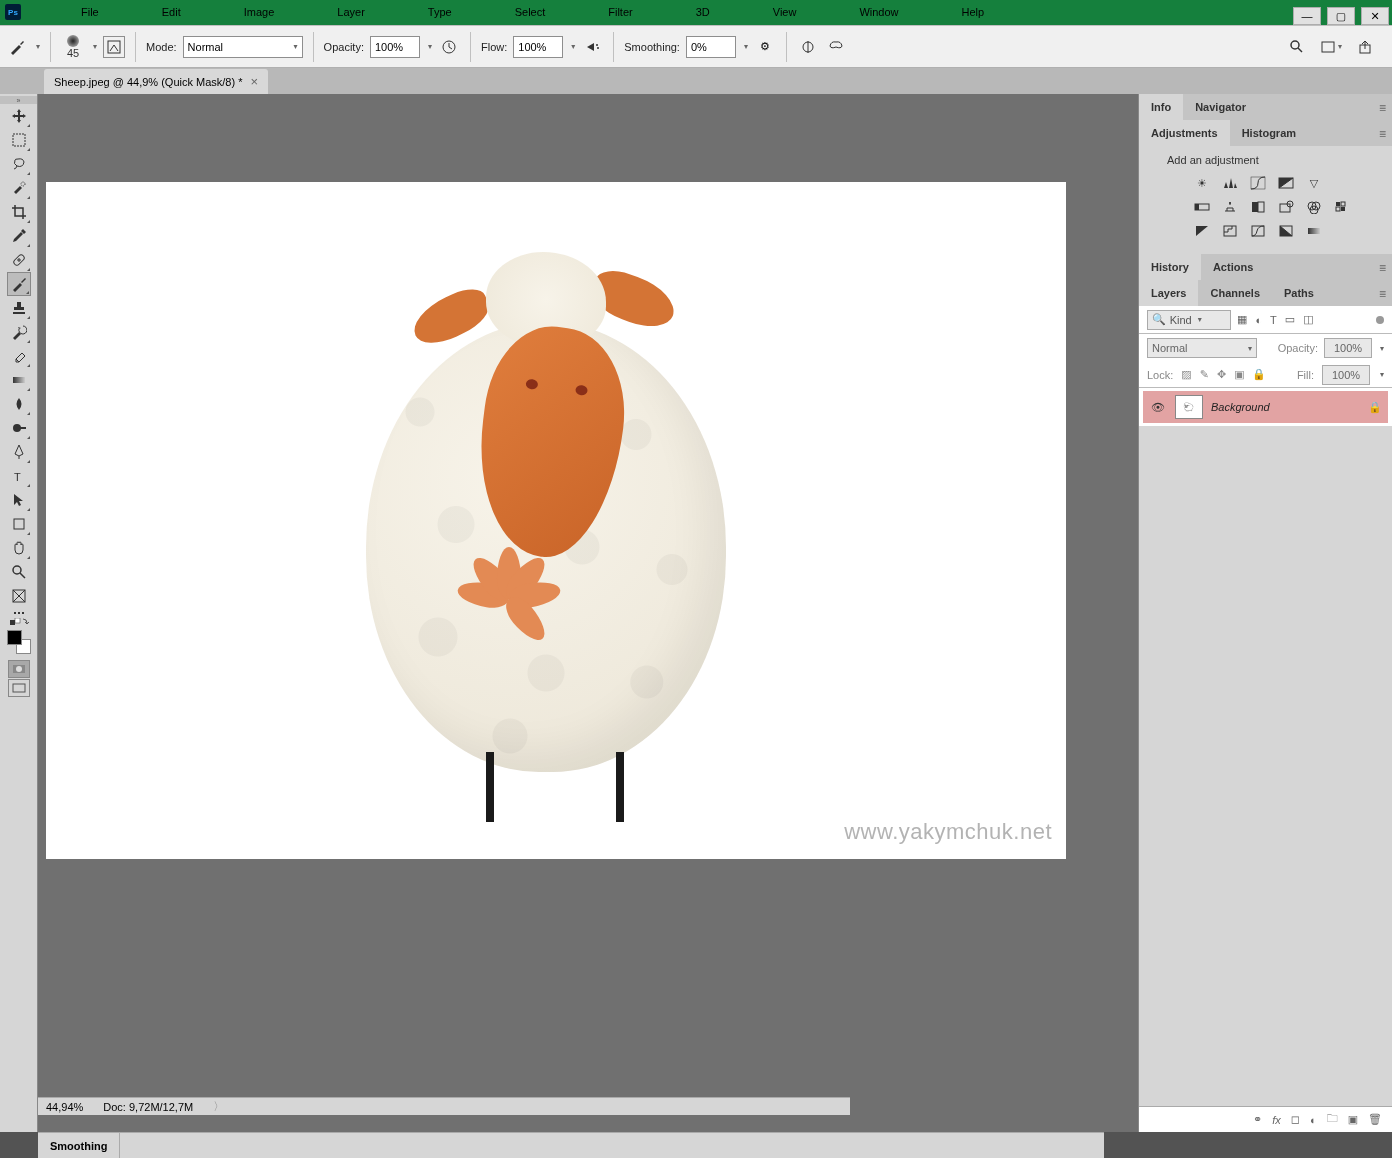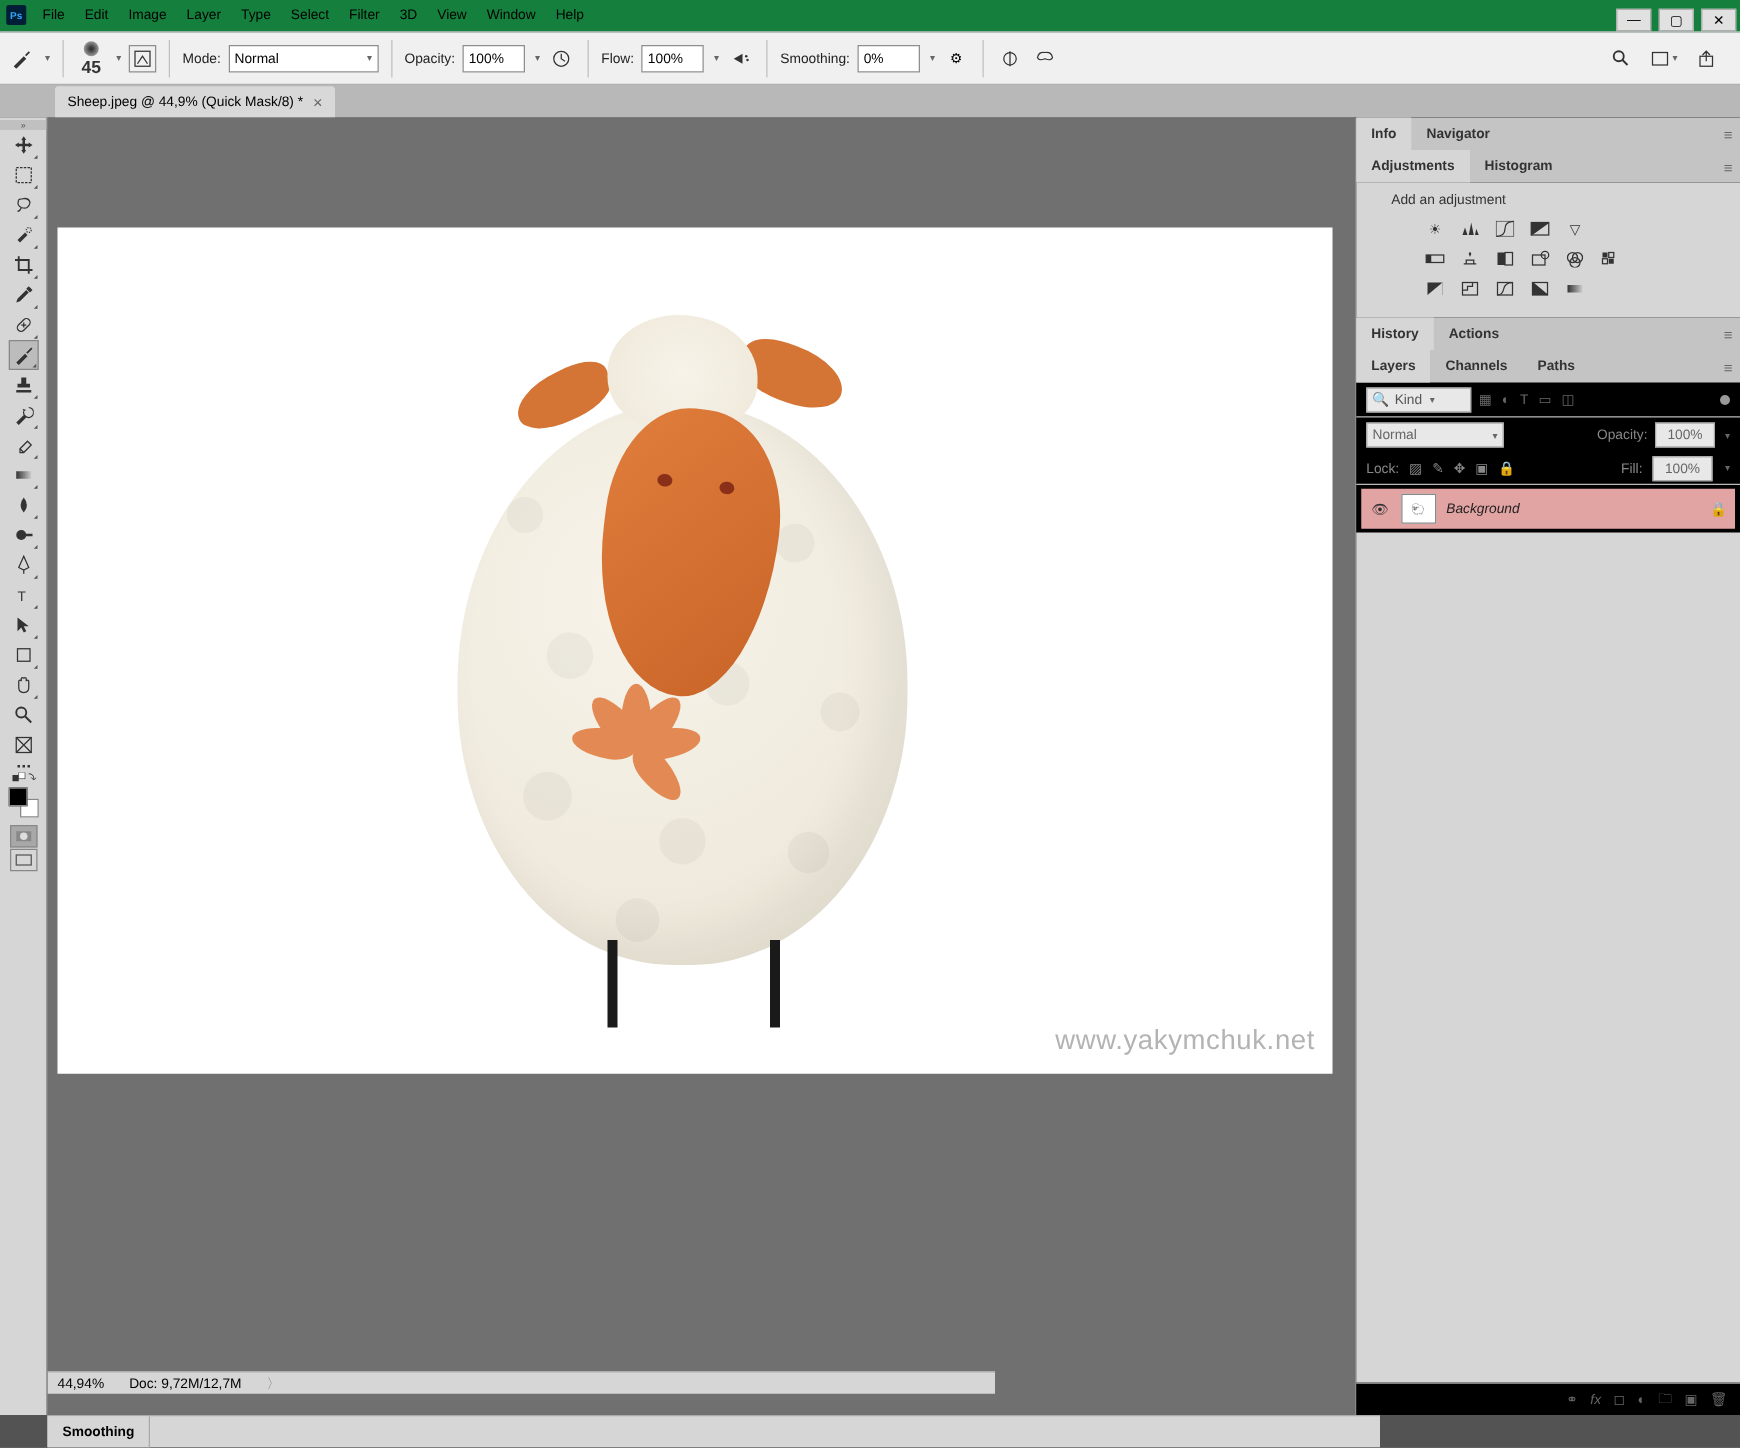--- a/index.html
+++ b/index.html
@@ -2,34 +2,34 @@
 <html><head>
 <meta charset="utf-8">
 <style>
 * { box-sizing: border-box; margin: 0; padding: 0; font-family: "Segoe UI", Tahoma, sans-serif; font-size: 11px; user-select: none; }
 body { width: 1392px; height: 1158px; background: #535353; overflow: hidden; position: relative; }
 
 
 .menubar { height: 26px; background: #15803d; display: flex; align-items: flex-end; border-bottom: 1px solid #c0c0c0; }
 .app-icon { width: 26px; height: 26px; display: flex; align-items: center; justify-content: center; }
 .app-icon-box { width: 16px; height: 16px; background: #001e36; color: #31a8ff; font-size: 8px; font-weight: bold; display: flex; align-items: center; justify-content: center; border-radius: 2px; }
-.menu-item { padding: 0 8px; height: 26px; display: flex; align-items: center; cursor: default; }
+.menu-item { padding: 0 8px; height: 26px; display: flex; align-items: center; cursor: default; margin-left: 47px; }
 .window-controls { margin-left: auto; display: flex; }
 .win-btn { width: 28px; height: 18px; border: 1px solid #adadad; background: #e1e1e1; margin-left: 3px; margin-right: 3px; display: flex; align-items: center; justify-content: center; font-size: 11px; }
 
 
 .options-bar { height: 42px; background: #f0f0f0; display: flex; align-items: center; padding: 0 6px; border-bottom: 1px solid #b0b0b0; gap: 6px; }
 .opt-label { color: #222; }
 .opt-select { height: 22px; border: 1px solid #8e8e8e; background: #fff; padding: 0 4px; min-width: 50px; display: flex; align-items: center; justify-content: space-between; }
 .opt-wide { min-width: 120px; }
 .opt-icon { width: 22px; height: 22px; display: flex; align-items: center; justify-content: center; }
 .opt-icon-box { width: 22px; height: 22px; border: 1px solid #8e8e8e; display: flex; align-items: center; justify-content: center; }
 .brush-preview { width: 24px; display: flex; flex-direction: column; align-items: center; }
 .brush-dot { width: 12px; height: 12px; background: radial-gradient(circle, #333 10%, #999 70%, transparent 100%); border-radius: 50%; }
-.brush-size { font-size: 14px; color: #333; font-weight: bold; }
+.brush-size { font-size: 11px; color: #333; }
 .divider { width: 1px; height: 30px; background: #c0c0c0; margin: 0 4px; }
 .right-icons { margin-left: auto; display: flex; gap: 12px; padding-right: 10px; }
 
 
 .tabbar { height: 26px; background: #b8b8b8; display: flex; align-items: flex-end; padding-left: 44px; }
 .doc-tab { background: #d8d8d8; height: 25px; padding: 0 10px; display: flex; align-items: center; gap: 8px; border-top-left-radius: 3px; border-top-right-radius: 3px; }
 .doc-tab-close { color: #666; font-size: 13px; }
 
 
 .main-area { position: absolute; top: 94px; left: 0; right: 0; bottom: 26px; display: flex; }
@@ -71,21 +71,21 @@
 
 
 .status-bar { position: absolute; bottom: 17px; left: 0; right: 288px; height: 18px; background: #d6d6d6; border-top: 1px solid #aaa; display: flex; align-items: center; padding: 0 8px; gap: 20px; }
 .status-arrow { color: #888; }
 
 
 .timeline-bar { position: absolute; bottom: 0; left: 38px; right: 288px; height: 26px; background: #d6d6d6; border-top: 1px solid #aaa; display: flex; align-items: center; }
 .timeline-tab { padding: 0 12px; height: 100%; display: flex; align-items: center; background: #d6d6d6; border-right: 1px solid #aaa; font-weight: bold; }
 
 
-.right-panels { width: 308px; background: #000000; display: flex; flex-direction: column; border-left: 1px solid #888; }
+.right-panels { width: 254px; background: #ffffff; display: flex; flex-direction: column; border-left: 1px solid #888; }
 .panel-tabs { height: 26px; background: #c4c4c4; display: flex; align-items: center; position: relative; }
 .panel-tab { padding: 0 12px; height: 100%; display: flex; align-items: center; font-weight: bold; color: #333; }
 .panel-tab.active { background: #d6d6d6; }
 .panel-menu { position: absolute; right: 6px; top: 7px; color: #666; font-size: 12px; }
 .panel-body { background: #d6d6d6; padding: 8px 28px; }
 .adj-label { color: #333; margin-bottom: 8px; }
 .adj-row { display: flex; gap: 10px; margin: 6px 0; justify-content: flex-start; padding-left: 26px; }
 .adj-icon { width: 18px; height: 18px; display: flex; align-items: center; justify-content: center; color: #333; }
 .layers-filter { height: 28px; display: flex; align-items: center; gap: 6px; padding: 0 8px; border-bottom: 1px solid #bbb; }
 .filter-select { flex: 0 0 84px; height: 20px; border: 1px solid #aaa; background: #e8e8e8; display: flex; align-items: center; padding: 0 4px; gap: 4px; color: #555; }

